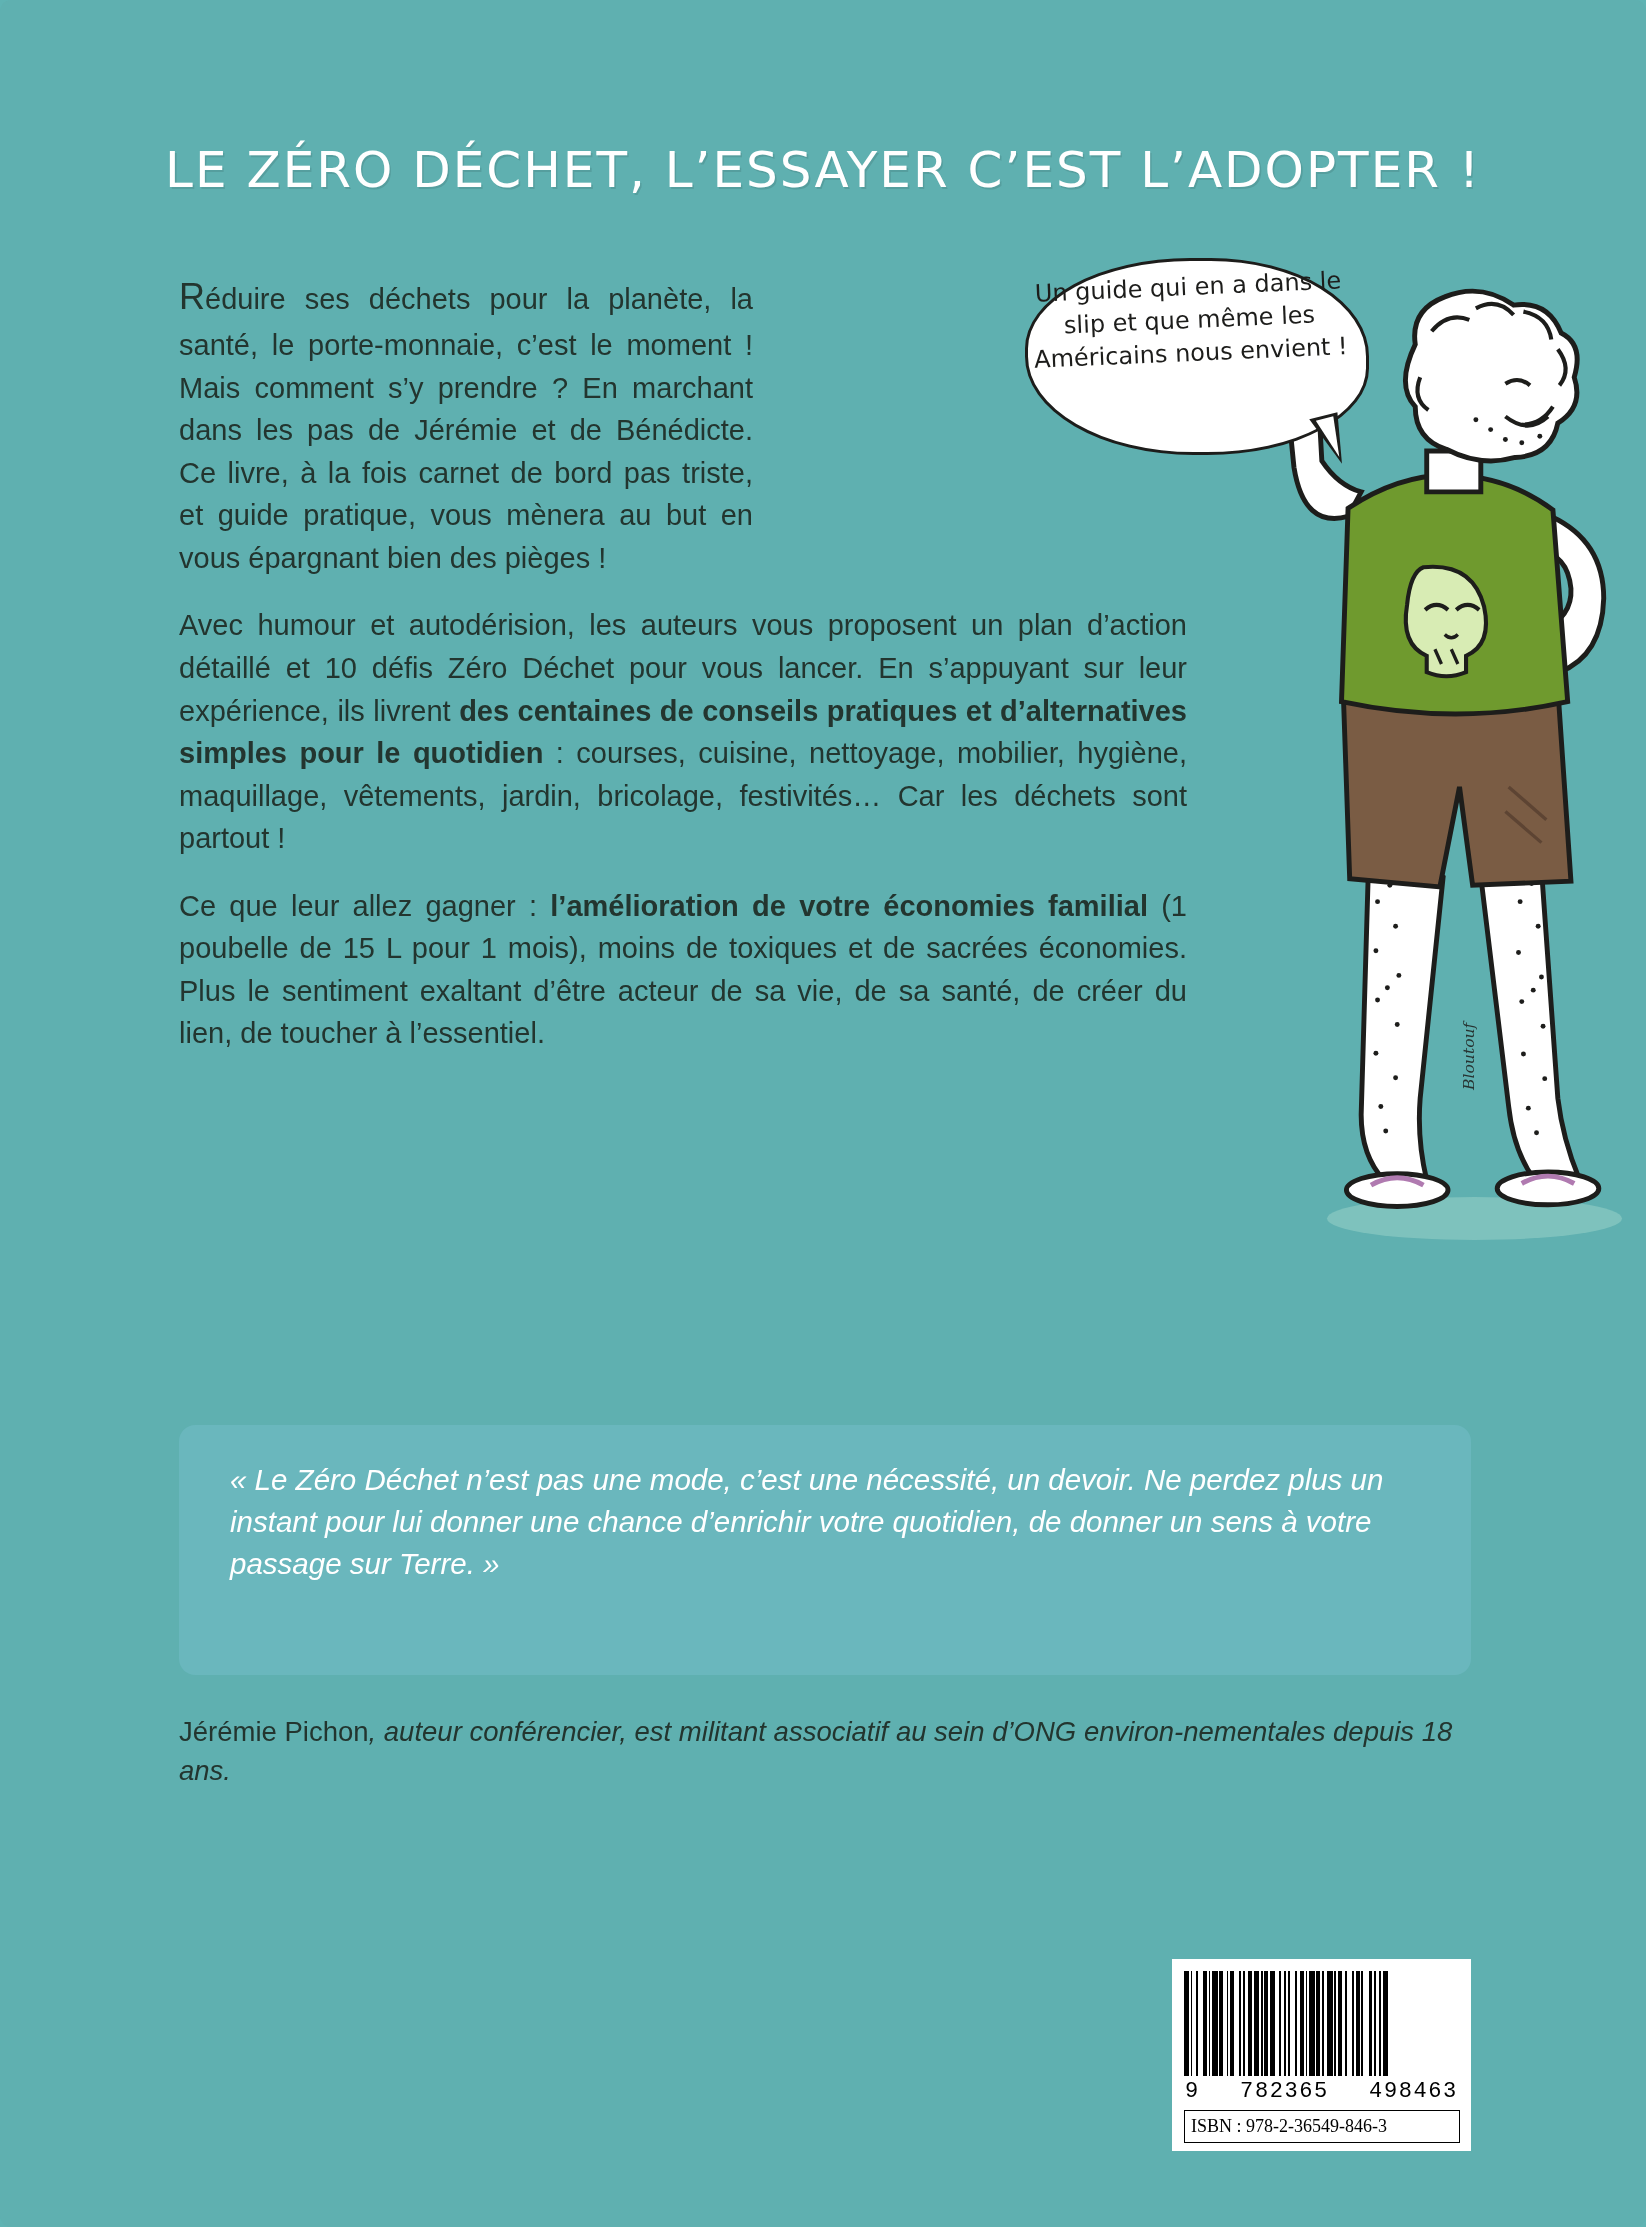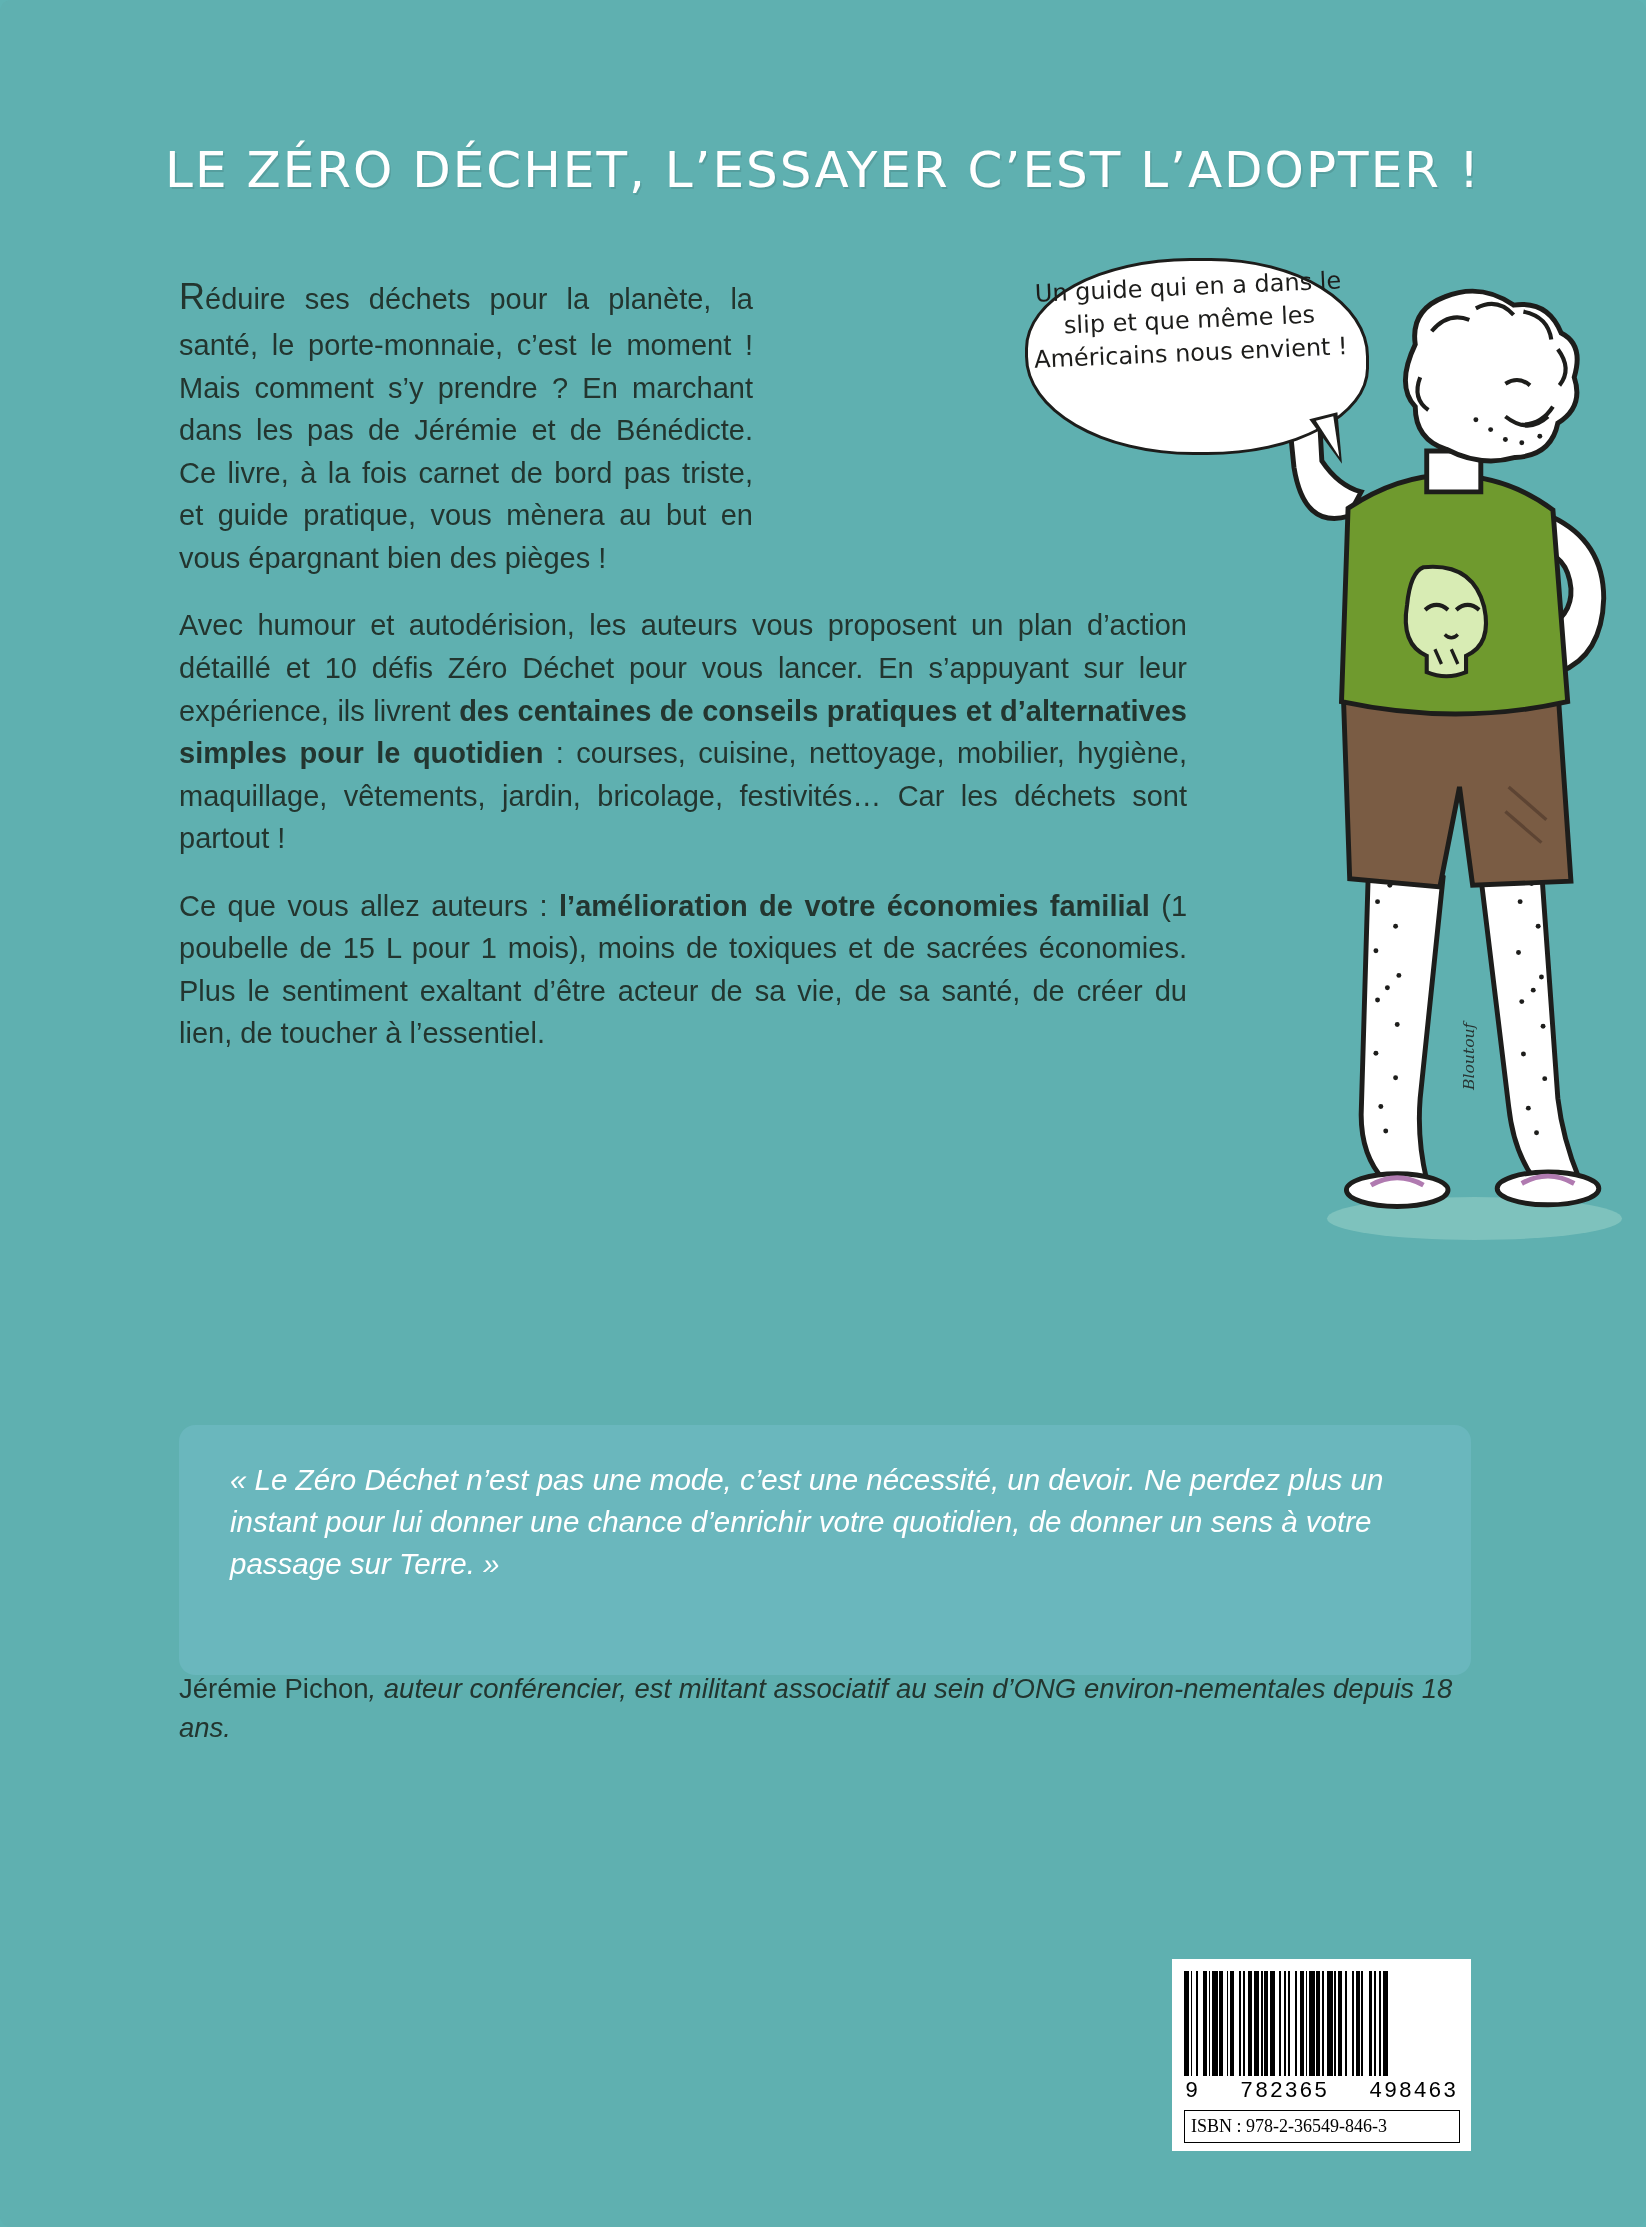--- a/index.html
+++ b/index.html
@@ -148,21 +148,21 @@
     font-style: normal;
     font-size: 29px;
     margin-top: 14.8px;
     padding-right: 8.2px;
   }
 
   
   .authors {
     position: absolute;
     left: 179px;
-    top: 1669px;
+    top: 1712px;
     width: 1295px;
     color: #23352f;
     font-size: 27.5px;
     line-height: 1.42;
   }
   .authors p { margin: 0 0 31px 0; font-style: italic; }
   .authors .name { font-style: normal; font-weight: 400; }
 
   
   .publisher {
@@ -220,21 +220,21 @@
 </head>
 <body>
 
 <div class="page">
 
   <div class="title">LE ZÉRO DÉCHET, L’ESSAYER C’EST L’ADOPTER !</div>
 
   <div class="body-col">
     <p class="p1"><span class="dropcap">R</span><span>éduire ses déchets pour la planète, la santé, le porte-monnaie, c’est le moment ! Mais comment s’y prendre ? En marchant dans les pas de Jérémie et de Bénédicte. Ce livre, à la fois carnet de bord pas triste, et guide pratique, vous mènera au but en vous épargnant bien des pièges !</span></p>
     <p><span>Avec humour et autodérision, les auteurs vous proposent un plan d’action détaillé et 10 défis Zéro Déchet pour vous lancer. En s’appuyant sur leur expérience, ils livrent </span><b class="hl">des centaines de conseils pratiques et d’alternatives simples pour le quotidien</b><span> : courses, cuisine, nettoyage, mobilier, hygiène, maquillage, vêtements, jardin, bricolage, festivités… Car les déchets sont partout !</span></p>
-    <p><span>Ce que vous allez auteurs : </span><b class="hl">l’amélioration de votre économies familial</b><span> (1 poubelle de 15 L pour 1 mois), moins de toxiques et de sacrées économies. Plus le sentiment exaltant d’être acteur de sa vie, de sa santé, de créer du lien, de toucher à l’essentiel.</span></p>
+    <p><span>Ce que leur allez gagner : </span><b class="hl">l’amélioration de votre économies familial</b><span> (1 poubelle de 15 L pour 1 mois), moins de toxiques et de sacrées économies. Plus le sentiment exaltant d’être acteur de sa vie, de sa santé, de créer du lien, de toucher à l’essentiel.</span></p>
   </div>
 
   <div class="illustration">
 
     <div class="ground"></div>
 
     <svg class="char" width="590" height="1090" viewBox="0 0 720 1330">
 
       <g fill="#ffffff" stroke="#1d1d1b" stroke-width="6">
         <path d="M430 720 L420 1060 Q420 1110 448 1140 L500 1140 Q488 1090 492 1040 L520 770 Z"></path>

